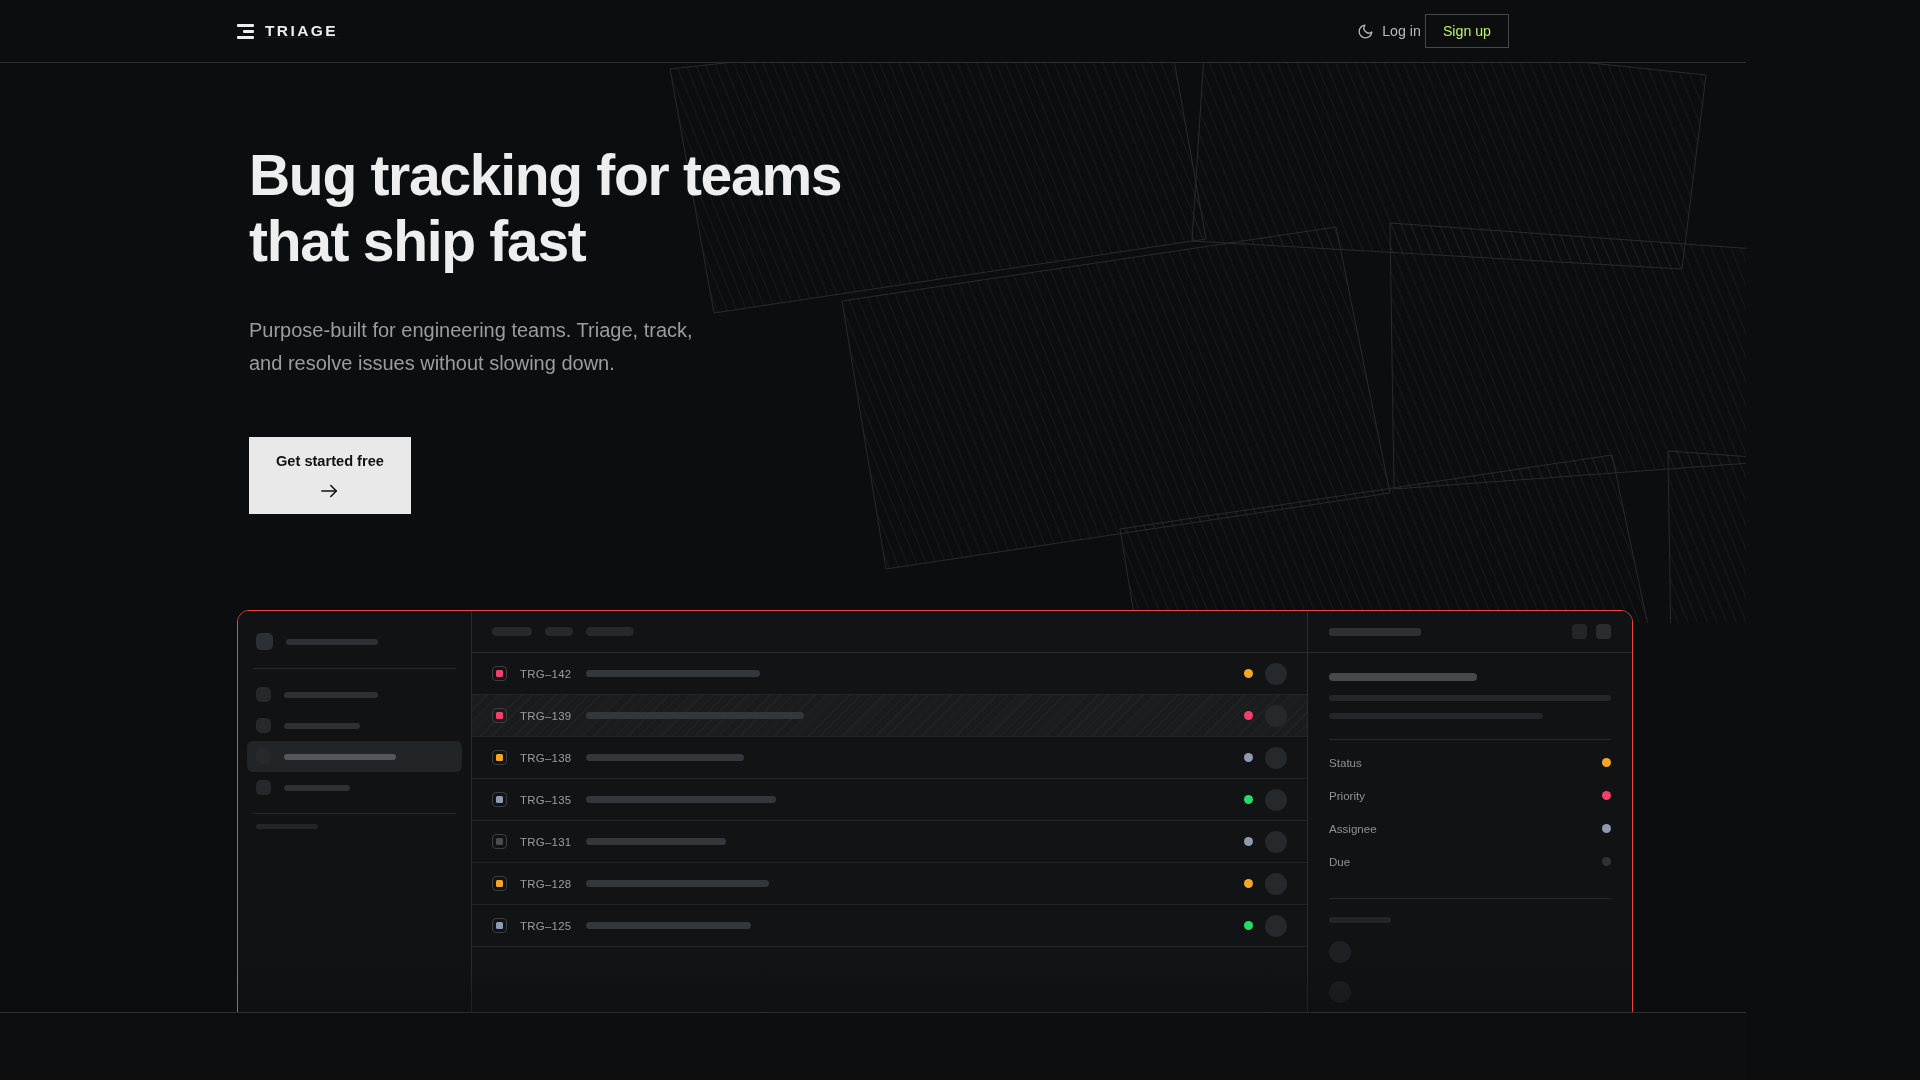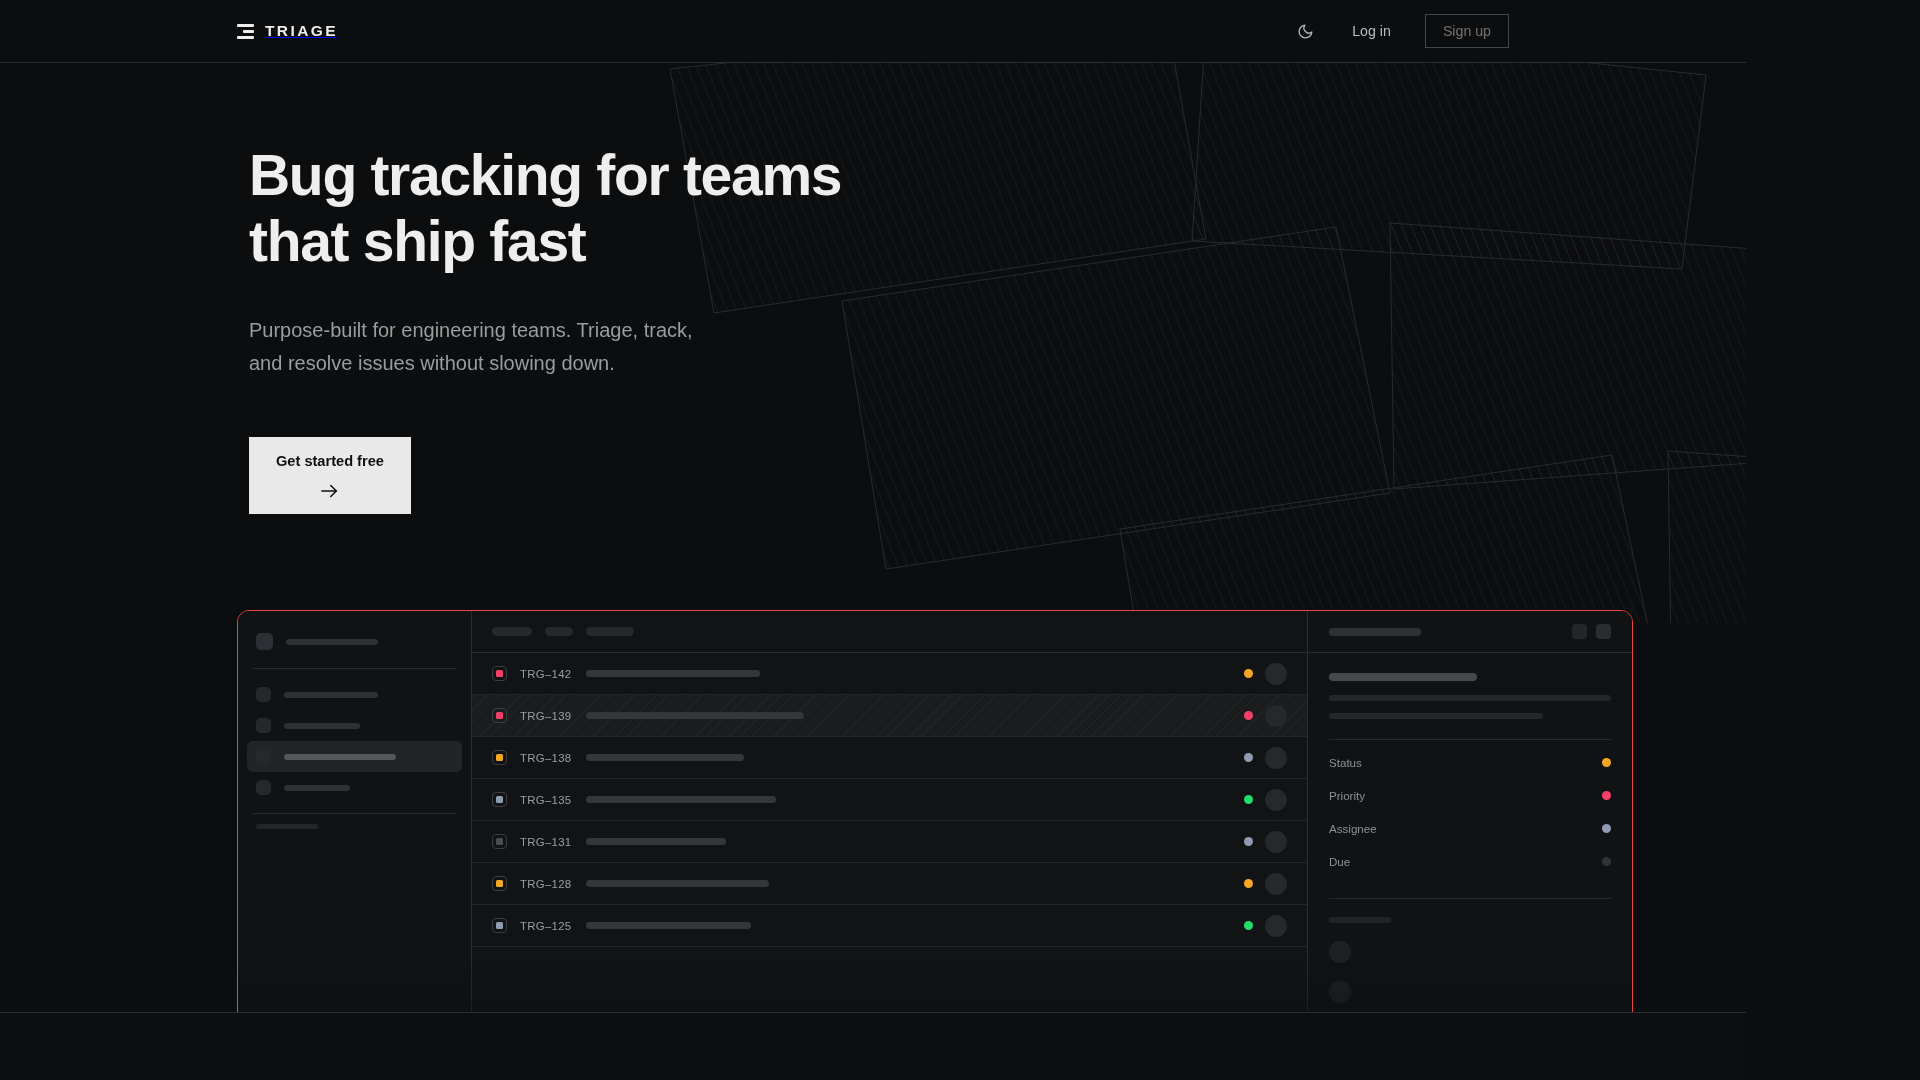--- a/index.html
+++ b/index.html
@@ -36,33 +36,33 @@
   .brand-mark i { display:block; height:3px; background:#ededed; border-radius:1px; }
   .brand-mark i:nth-child(1){ width:17px; }
   .brand-mark i:nth-child(2){ width:11px; margin-left:6px; }
   .brand-mark i:nth-child(3){ width:17px; }
   .brand-name {
     font-size:15.5px; font-weight:700; letter-spacing:2.4px; color:#ededed;
   }
 
   .nav-right {
     margin-left:auto;
-    display:flex; align-items:center; gap:34px;
+    display:flex; align-items:center; gap:4px;
     padding-right:237px;
   }
   .theme-toggle {
     width:26px; height:26px; display:flex; align-items:center; justify-content:center;
     background:transparent; border:none; cursor:pointer; color:#b4b6b8;
   }
   .nav-login {
     font-size:14.2px; color:#b9bbbd; text-decoration:none; cursor:pointer;
     background:none; border:none; font-family:inherit;
   }
   .nav-signup {
-    font-size:14.2px; color:#737373;
+    font-size:14.2px; color:#bef264;
     border:1px solid #45474a; background:transparent;
     padding:8px 17px; cursor:pointer; font-family:inherit;
   }
 
   
   .hero { position:relative; padding:0 0 0 237px;margin-left:12px; }
 
   .deco { position:absolute; top:0; right:0; width:1100px; height:560px;
           pointer-events:none; z-index:0; overflow:hidden; }
 

